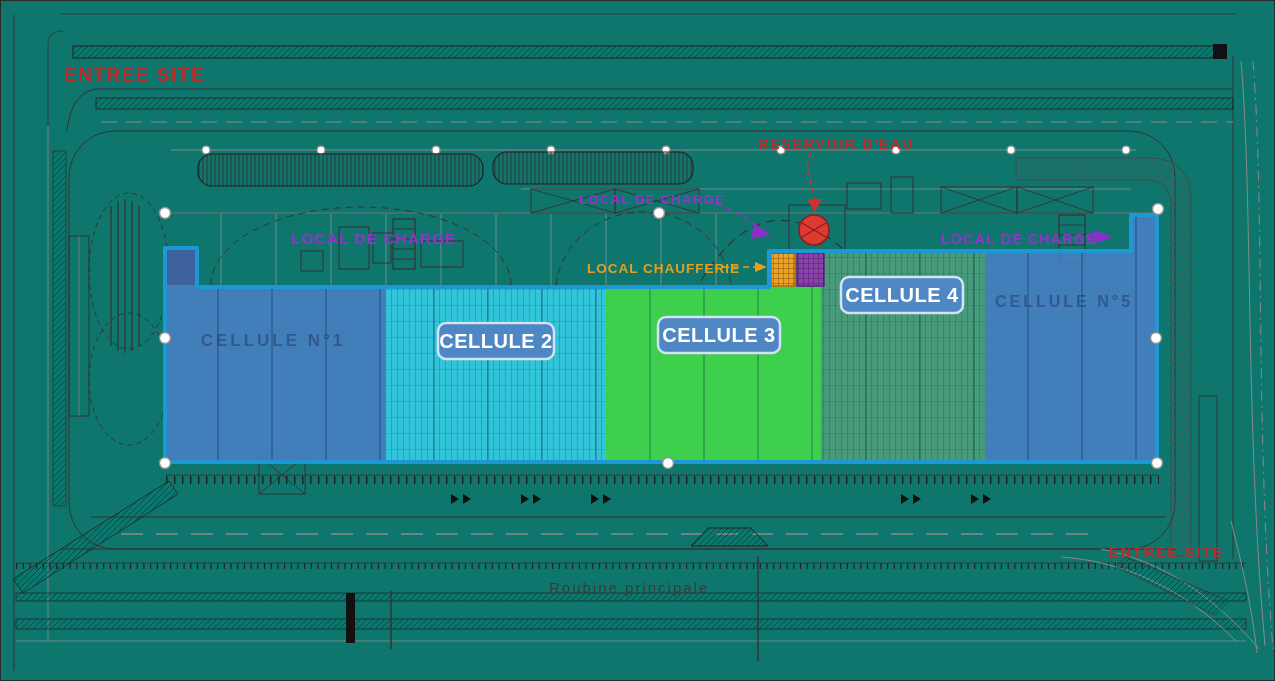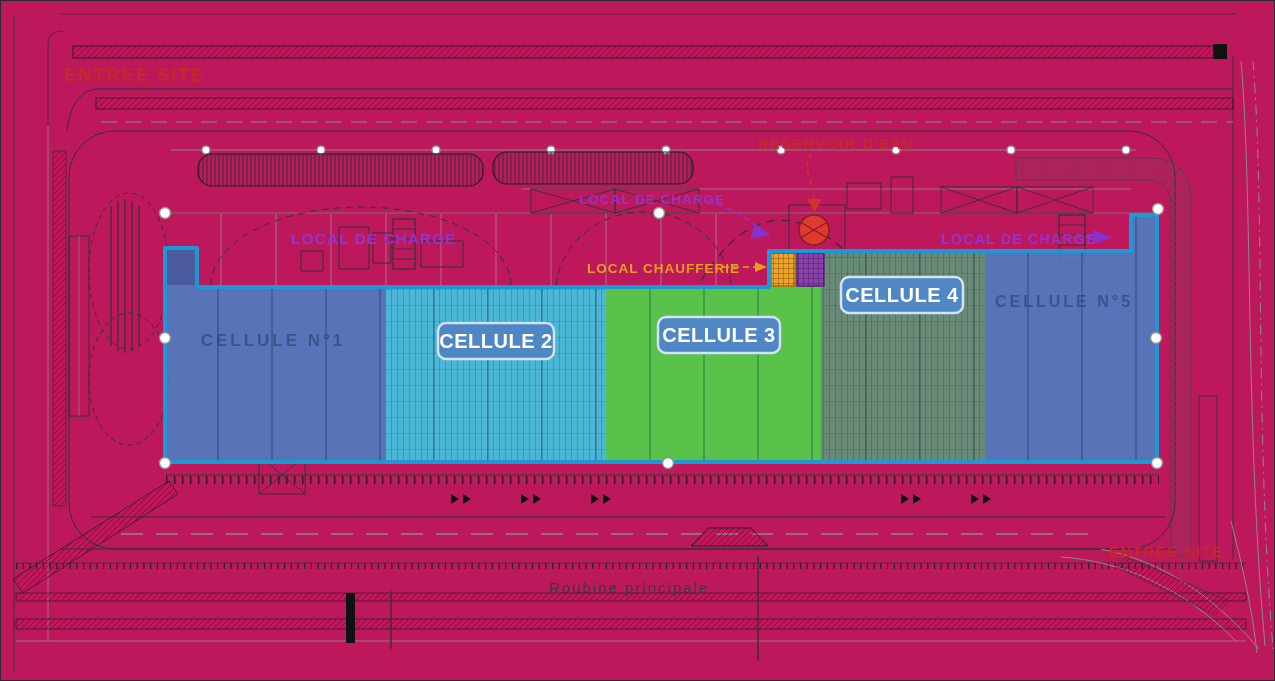--- a/index.html
+++ b/index.html
@@ -1,16 +1,16 @@
 <!DOCTYPE html>
 <html><head>
 <meta charset="utf-8">
 <style>
   html,body{margin:0;padding:0;background:#e8e8e8;}
-  .stage{position:relative;width:1275px;height:681px;background:#be185d;
+  .stage{position:relative;width:1275px;height:681px;background:#0f766e;
          font-family:"Liberation Sans",sans-serif;overflow:hidden;
          border:1px solid #2b2b2b;box-sizing:border-box;}
   svg{position:absolute;left:0;top:0;}
   text{font-family:"Liberation Sans",sans-serif;}
   .ann-red{fill:#c22a2a;font-weight:bold;letter-spacing:1.5px;}
   .ann-purple{fill:#9333c9;font-weight:bold;letter-spacing:1px;}
   .ann-orange{fill:#e6a01e;font-weight:bold;letter-spacing:1px;}
   .ann-black{fill:#3a3a3a;letter-spacing:2px;}
   .watermark{fill:rgba(35,60,105,0.55);font-weight:bold;letter-spacing:3px;}
   .badge-rect{fill:#4f86c4;stroke:#d3e2f4;stroke-width:2.5;}

